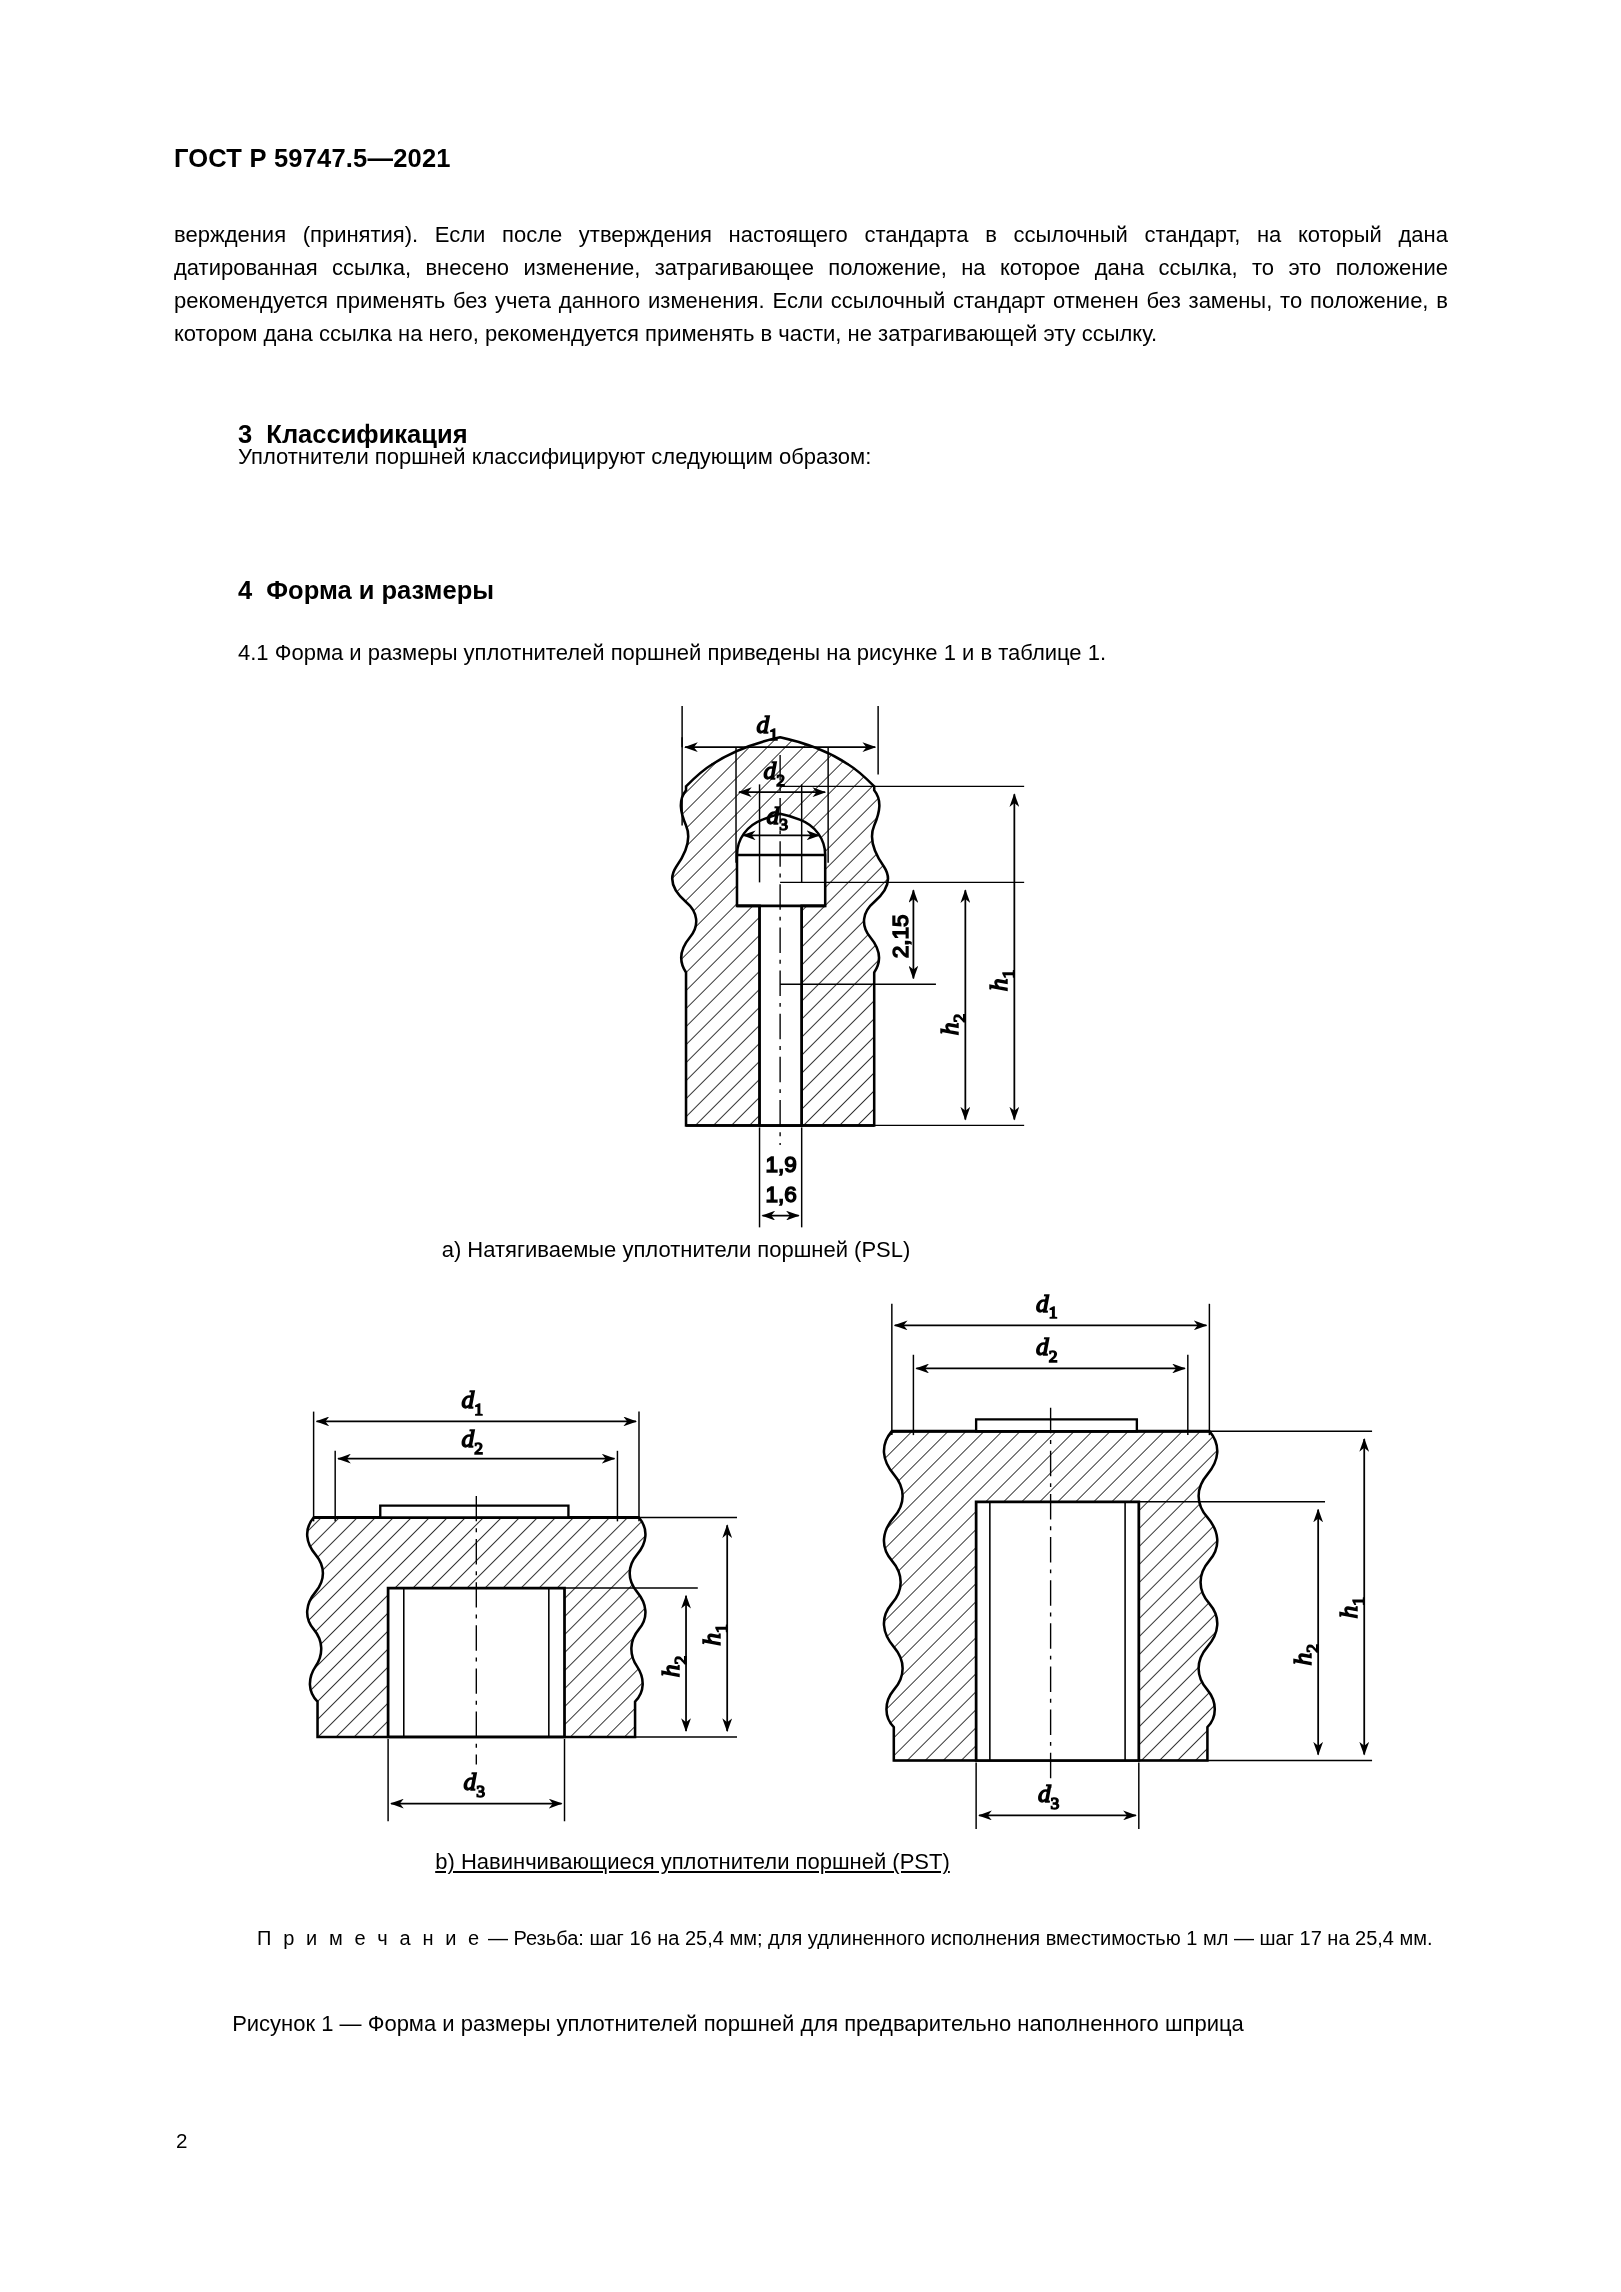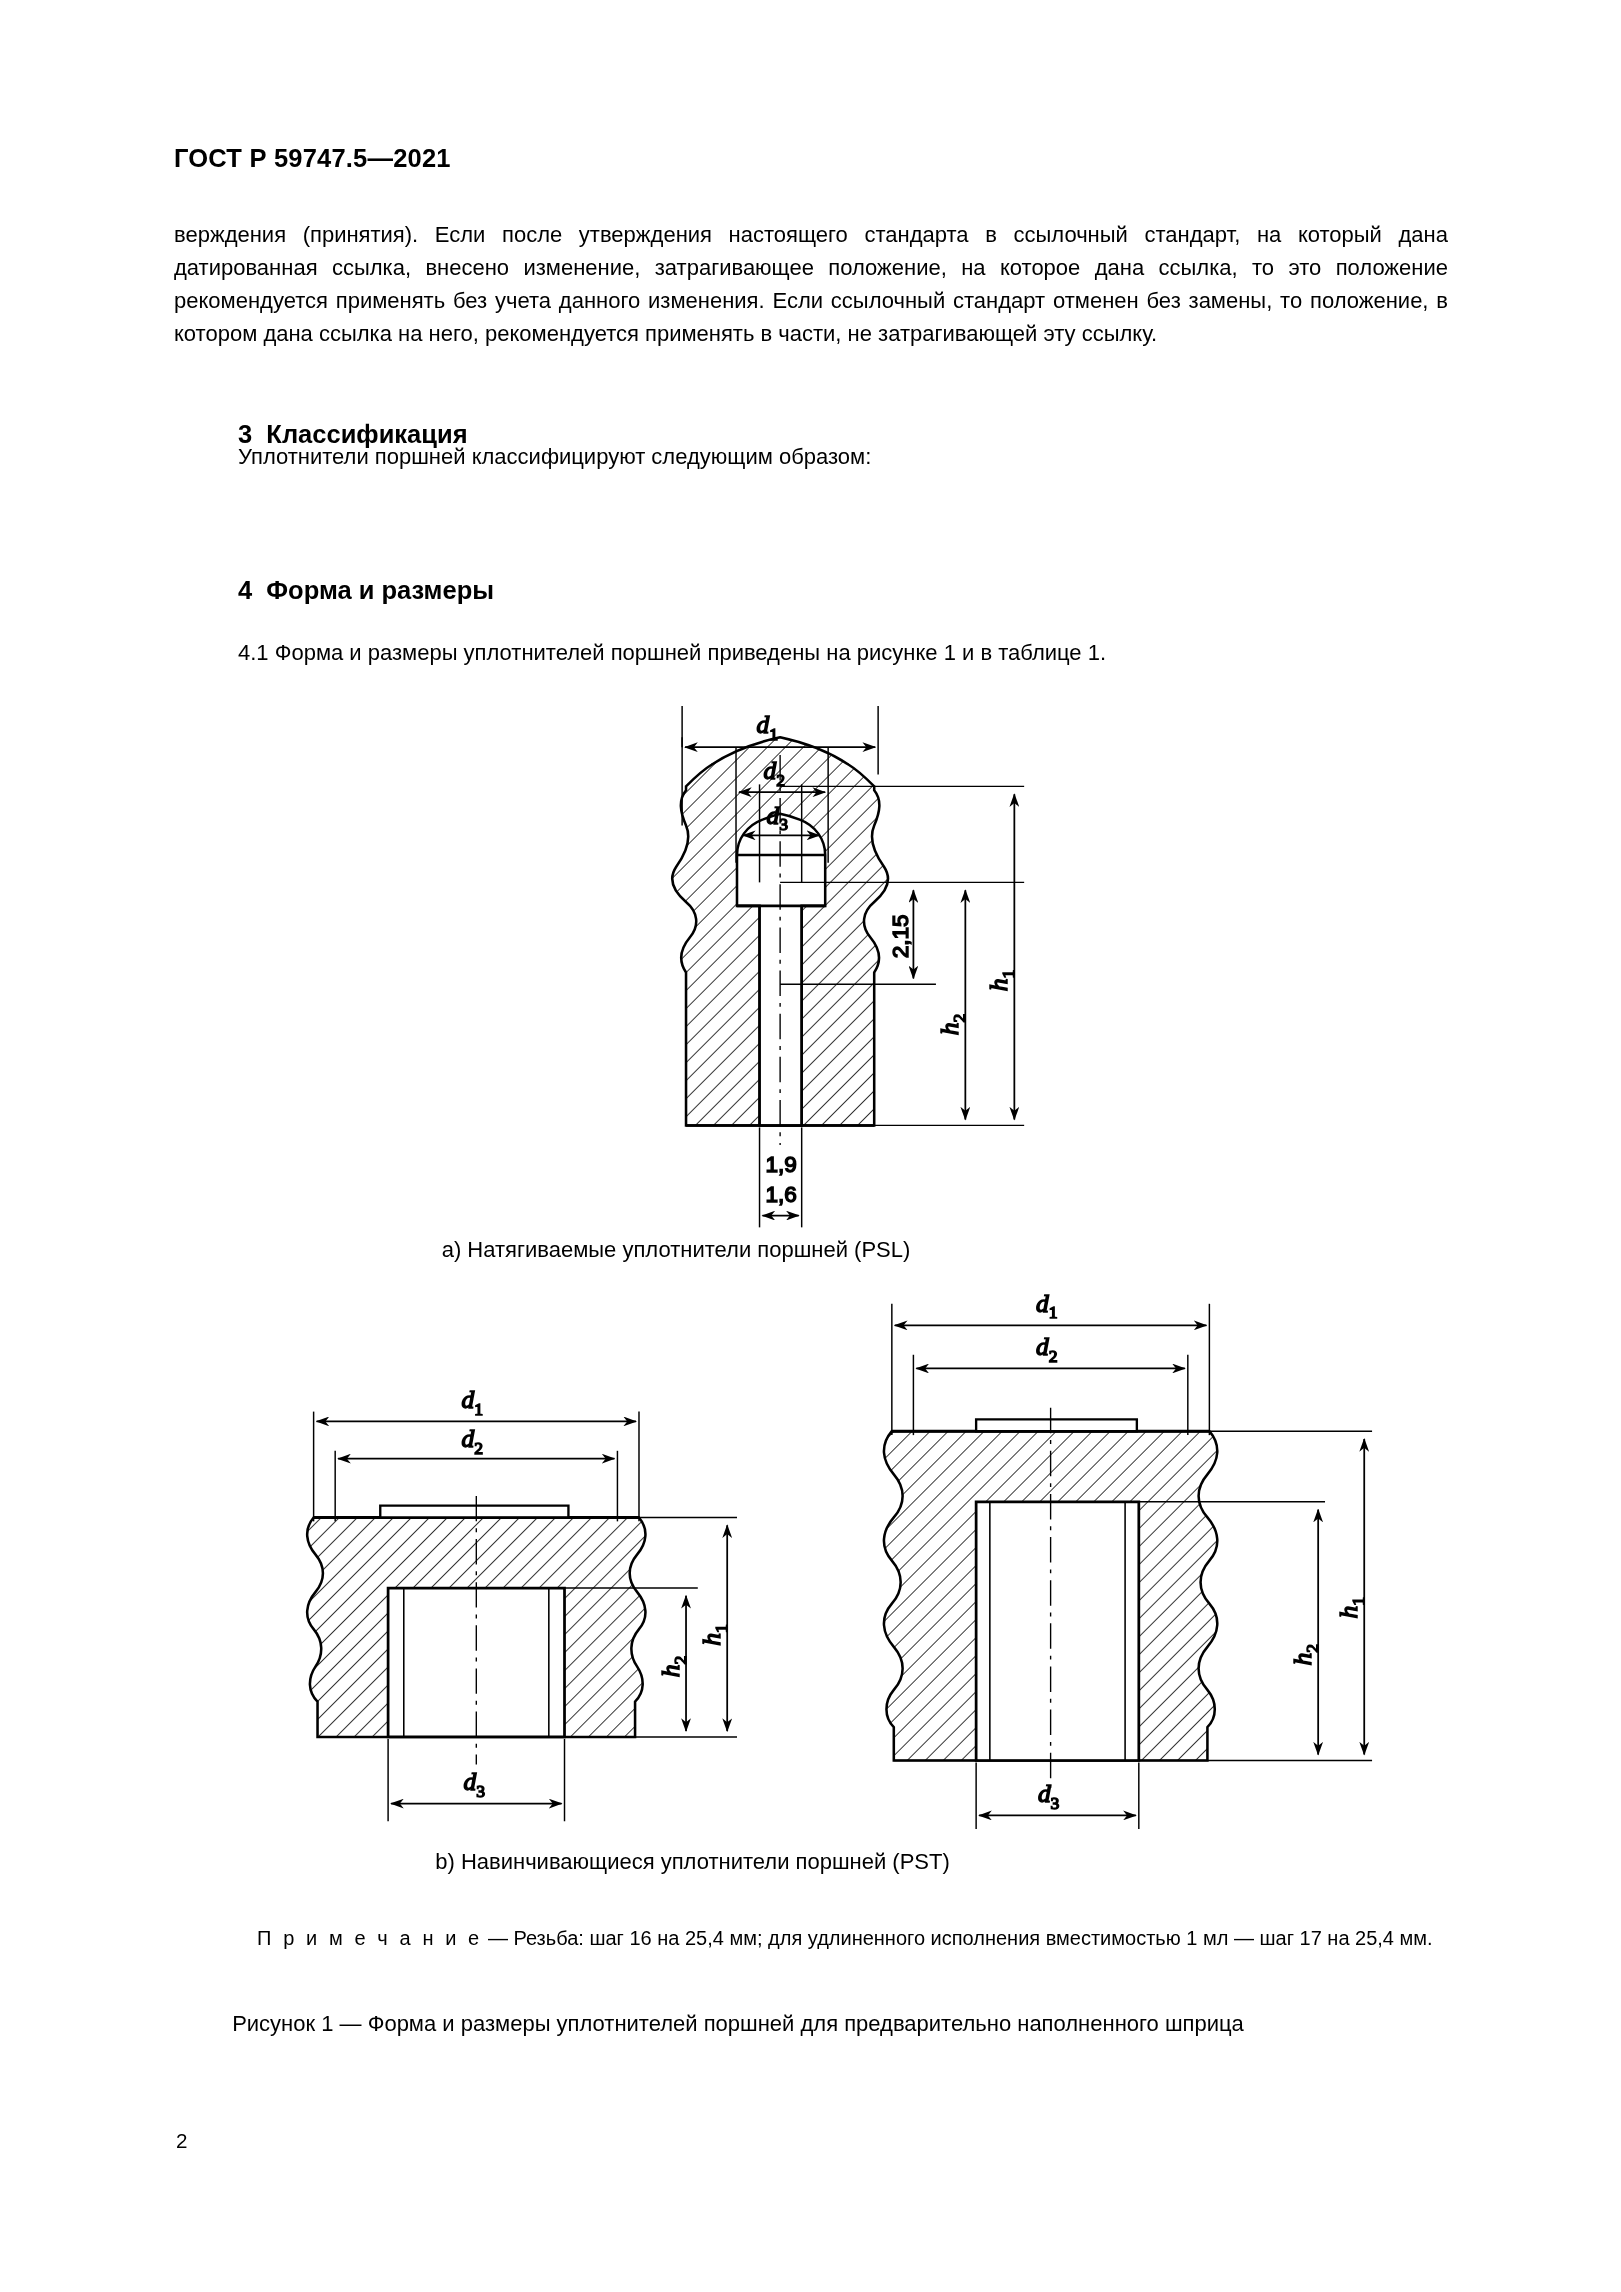--- a/index.html
+++ b/index.html
@@ -73,21 +73,21 @@
   .figure-area { position: absolute; left: 0; top: 0; width: 1340px; height: 2293px; pointer-events: none; }
   .figure-area svg { display: block; }
 
   .fig-caption {
     position: absolute;
     font-size: 22px;
     white-space: nowrap;
     text-align: center;
   }
   #cap-a { top: 1237px; left: 7px; width: 1338px; }
-  #cap-b { top: 1849px; left: 0; width: 1385px; }
+  #cap-b { top: 1849px; left: 0; width: 1385px; text-decoration: underline; }
 
   .note-block {
     position: absolute;
     left: 174px;
     top: 1923px;
     width: 1279px;
     font-size: 20px;
     line-height: 30px;
     text-align: justify;
   }

